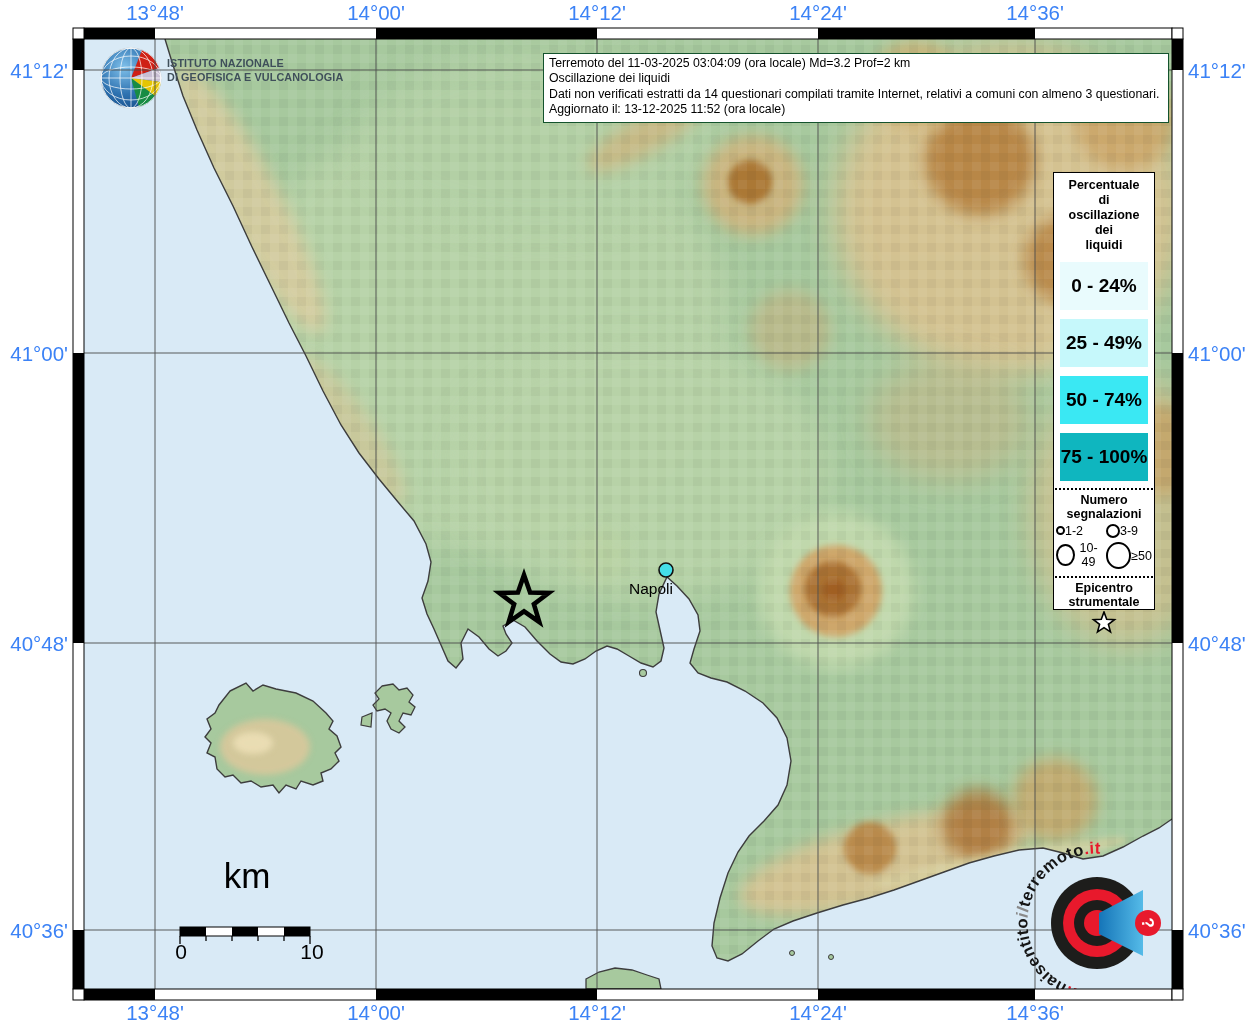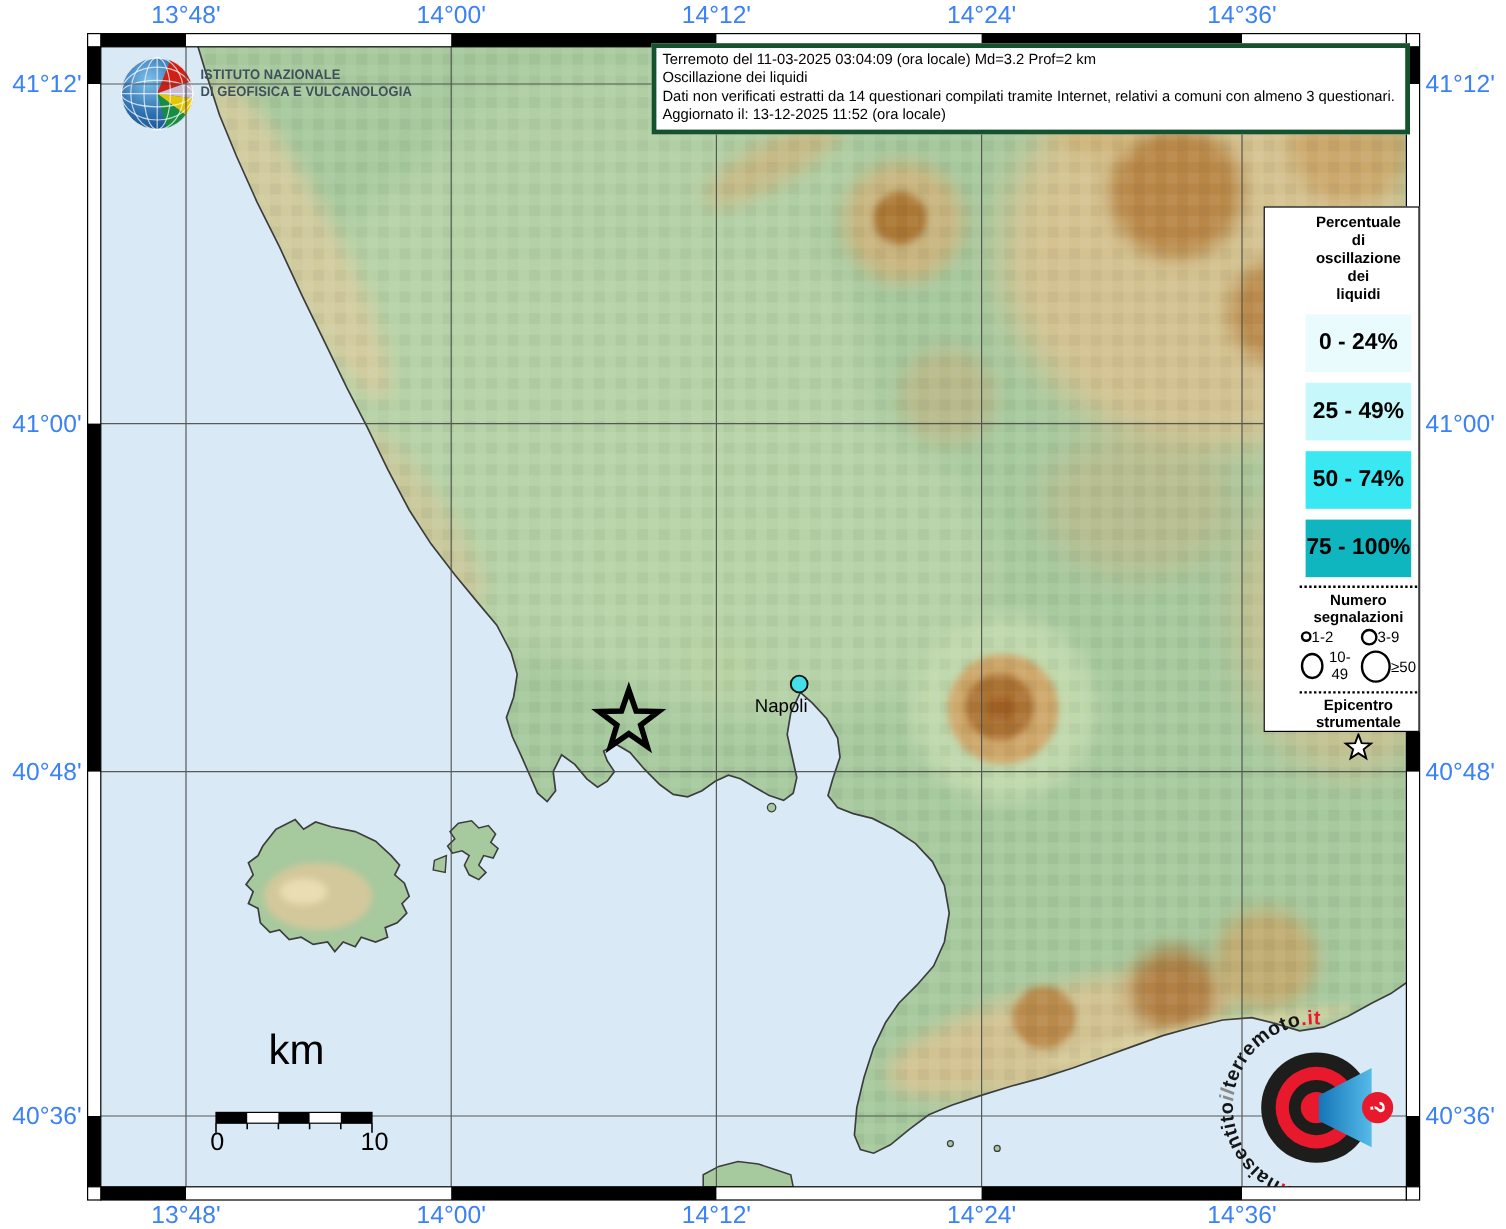--- a/index.html
+++ b/index.html
@@ -4,28 +4,28 @@
 <style>
   html,body{margin:0;padding:0;background:#fff;}
   .stage{position:relative;width:1255px;height:1024px;background:#ffffff;overflow:hidden;
          font-family:"Liberation Sans",sans-serif;color:#000;}
   .stage svg.mainsvg{position:absolute;left:0;top:0;}
   .axlab{position:absolute;font-size:20.5px;letter-spacing:0px;color:#3b82f6;}
   .lab-top{top:1px;width:92px;text-align:center;}
   .lab-bot{top:1001px;width:92px;text-align:center;}
   .lab-left{left:-2px;width:70px;text-align:right;}
   .lab-right{left:1188px;width:72px;text-align:left;}
-  .infobox{position:absolute;left:543px;top:36px;width:614px;height:64px;background:#ffffff;
-           border:4px solid #14532d;font-size:12.3px;line-height:15.4px;padding:2px 5px;
+  .infobox{position:absolute;left:543px;top:53px;width:614px;height:64px;background:#ffffff;
+           border:1px solid #14532d;font-size:12.3px;line-height:15.4px;padding:2px 5px;
            white-space:nowrap;overflow:hidden;}
   .ingv-text{position:absolute;left:167px;top:57px;font-size:11.5px;font-weight:bold;
              color:#3f4f5a;line-height:13.5px;letter-spacing:0.1px;transform:scaleX(.94);
              transform-origin:left top;}
   .legend{position:absolute;left:1053px;top:172px;width:100px;height:436px;background:#ffffff;
-          border:1px solid #000;font-size:12.5px;font-weight:bold;text-align:center;padding-left:28px;}
+          border:1px solid #000;font-size:12.5px;font-weight:bold;text-align:center;}
   .leg-title{line-height:15px;margin-top:5px;}
   .swatch{width:88px;height:48px;margin:9px auto 0;display:flex;align-items:center;
           justify-content:center;font-size:19px;font-weight:bold;}
   .swatch:first-of-type{margin-top:8px;}
   .dotted{border-top:2px dotted #000;margin:7px 1px 3px;height:0;}
   .sigrow{display:flex;justify-content:space-around;align-items:flex-end;margin-top:2px;}
   .sigcell{display:flex;flex-direction:row;align-items:center;width:46px;}
   .circ{border:2px solid #000;border-radius:50%;background:#fff;box-sizing:border-box;}
   .c1{width:9px;height:9px;}
   .c2{width:14px;height:14px;}

